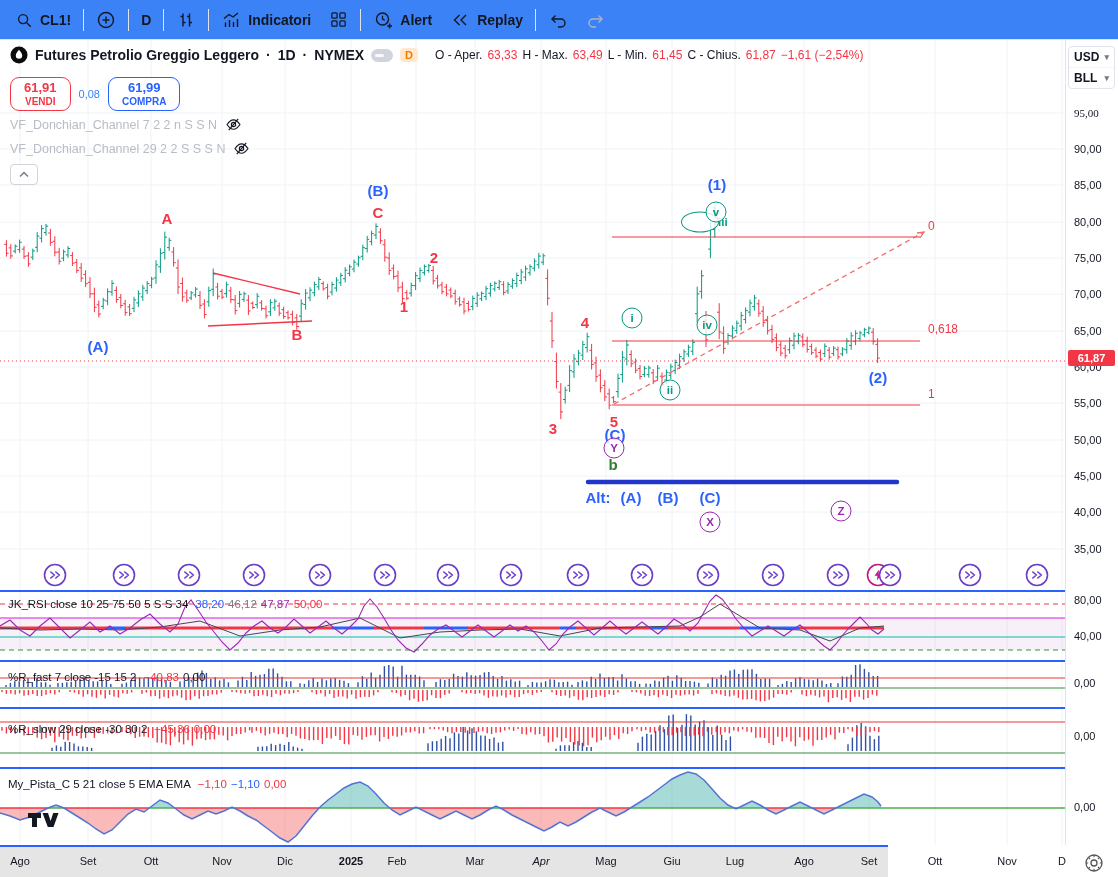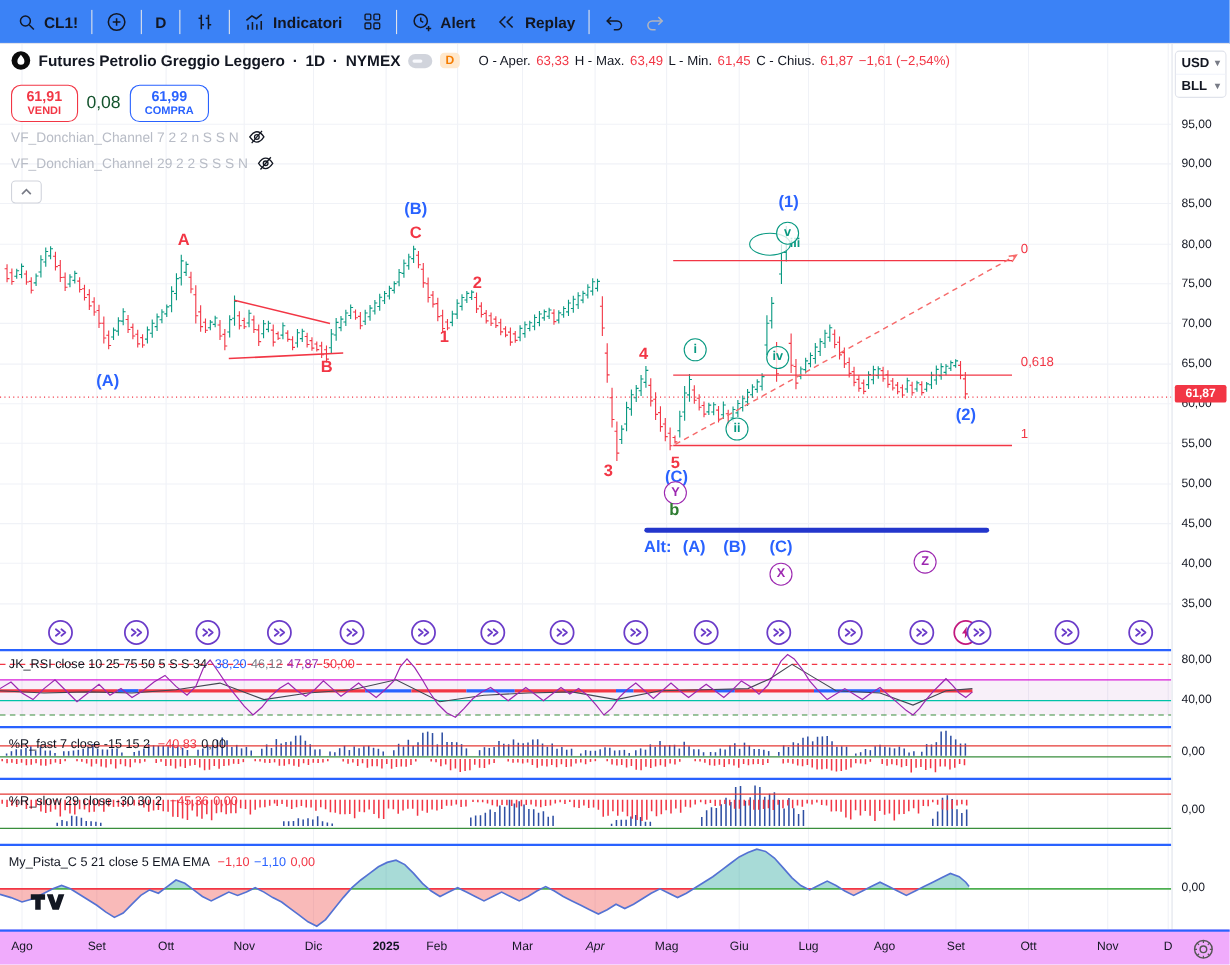--- a/index.html
+++ b/index.html
@@ -24,21 +24,21 @@
   .pill{width:22px;height:13px;border-radius:7px;background:#d1d4dc;position:relative}
   .pill::after{content:"";position:absolute;left:4px;top:5px;width:9px;height:3px;border-radius:2px;background:#f8f9fd}
   .dbadge{background:#ffe8cc;color:#f57c00;font-size:11px;font-weight:700;padding:1px 5px;border-radius:4px}
   #trade-row{position:absolute;top:77px;left:10px;display:flex;align-items:center;gap:8px;z-index:12}
   .trade-btn{border:1.5px solid;border-radius:9px;padding:3px 13px;text-align:center;line-height:1.15;
              background:#fff;cursor:pointer}
   .trade-btn .p{font-size:13px;font-weight:700}
   .trade-btn .l{font-size:10px;font-weight:700}
   .sell{border-color:#f23645;color:#f23645}
   .buy{border-color:#2962ff;color:#2962ff}
-  .spread{font-size:16px;color:#14532d}
+  .spread{font-size:11px;color:#3b82f6}
   .ind-row{position:absolute;left:10px;display:flex;align-items:center;gap:8px;font-size:12.5px;
            color:#b8bcc6;z-index:12}
   .eye{cursor:pointer}
   #collapse-btn{position:absolute;top:164px;left:10px;width:26px;height:19px;border:1px solid #d1d4dc;
                 border-radius:4px;background:#fff;display:flex;align-items:center;justify-content:center;
                 color:#787b86;z-index:12;cursor:pointer}
   
   .lb{position:absolute;transform:translate(-50%,-50%);font-weight:700;font-size:15px;
       white-space:nowrap;z-index:11}
   .lb.red{color:#f23645}
@@ -57,21 +57,21 @@
             border-left:1px solid #e0e3eb;z-index:8}
   .tick{position:absolute;left:8px;transform:translateY(-50%);font-size:11px;color:#131722;white-space:nowrap}
   #last-badge{position:absolute;left:2px;width:47px;background:#f23645;color:#fff;font-size:11px;
               font-weight:700;text-align:center;border-radius:2px;padding:2px 0;transform:translateY(-50%);z-index:3}
   #unit-box{position:absolute;top:6px;left:2px;width:47px;border:1px solid #e0e3eb;border-radius:4px;
             background:#fff;font-size:12px;font-weight:700;box-sizing:border-box;z-index:4}
   .unit-row{display:flex;justify-content:space-between;align-items:center;padding:3px 5px;cursor:pointer}
   .unit-row+.unit-row{border-top:1px solid #f0f3fa}
   .chev{color:#787b86;font-size:9px}
   
-  #time-axis{position:absolute;top:845px;left:0;width:1118px;height:32px;background:#f0abfc;
+  #time-axis{position:absolute;top:845px;left:0;width:888px;height:32px;background:#e5e5e5;
              border-top:2px solid #2962ff;z-index:8;box-sizing:border-box}
   .month{position:absolute;top:8px;transform:translateX(-50%);font-size:11px;color:#131722;white-space:nowrap}
   .month.bold{font-weight:700}
   #ta-gear{position:absolute;top:5px;left:1083px;cursor:pointer}
   #tv-logo{position:absolute;top:810px;left:26px;z-index:11}
 </style>
 </head>
 <body>
 
 <div id="toolbar">
@@ -1308,21 +1308,21 @@
     <div class="unit-row">
       <span>USD</span>
       <span class="chev">▾</span>
     </div>
     <div class="unit-row">
       <span>BLL</span>
       <span class="chev">▾</span>
     </div>
   </div>
   <div id="ticks-holder">
-      <div class="tick" style="top: 73px;">95,00</div>
+      <div class="tick" style="top: 73px; font-family: Liberation Serif, serif;">95,00</div>
       <div class="tick" style="top: 109px;">90,00</div>
       <div class="tick" style="top: 145px;">85,00</div>
       <div class="tick" style="top: 182px;">80,00</div>
       <div class="tick" style="top: 218px;">75,00</div>
       <div class="tick" style="top: 254px;">70,00</div>
       <div class="tick" style="top: 291px;">65,00</div>
       <div class="tick" style="top: 327px;">60,00</div>
       <div class="tick" style="top: 363px;">55,00</div>
       <div class="tick" style="top: 400px;">50,00</div>
       <div class="tick" style="top: 436px;">45,00</div>

